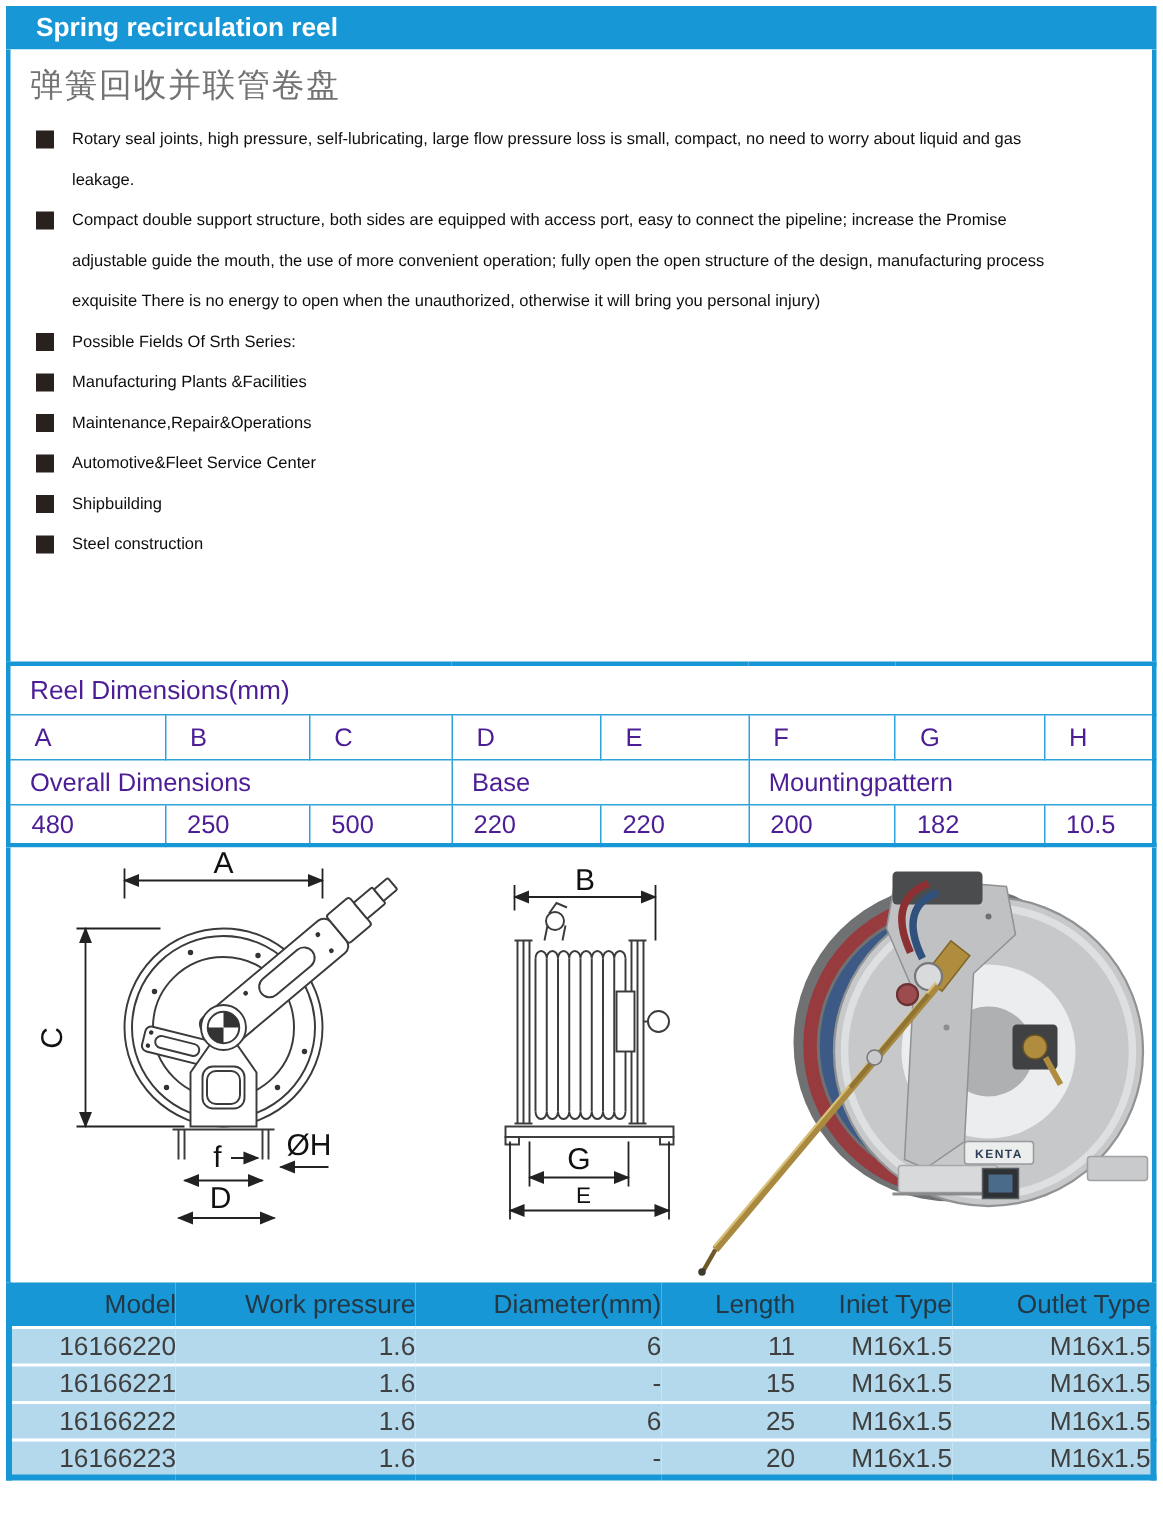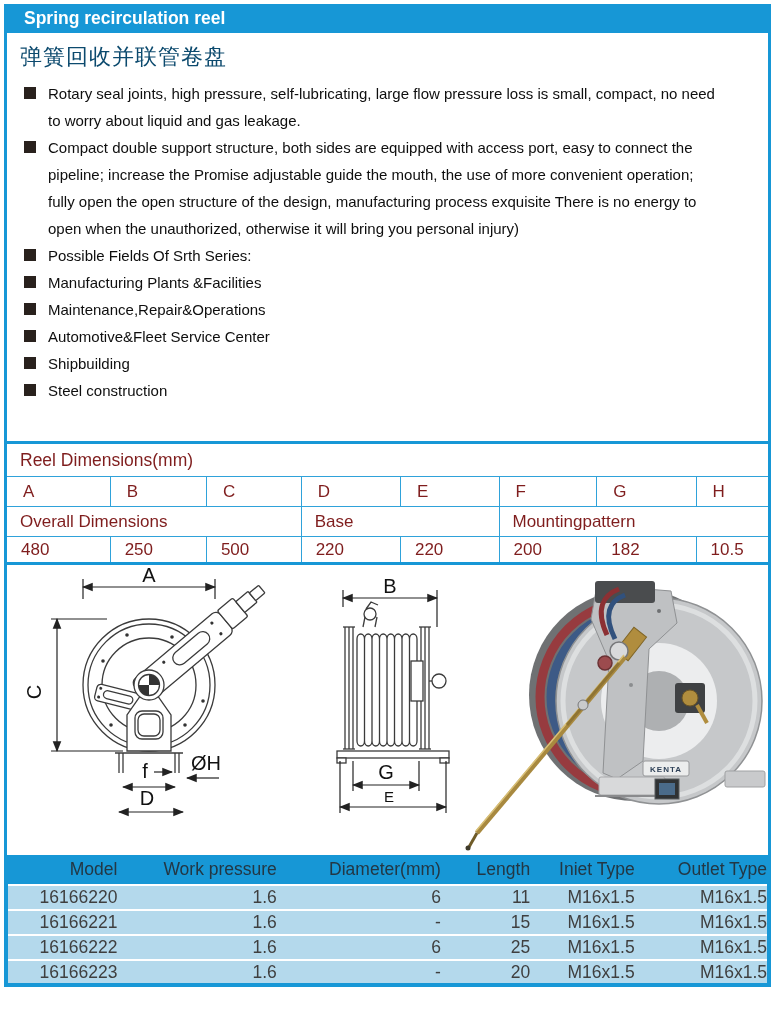--- a/index.html
+++ b/index.html
@@ -6,28 +6,28 @@
   html,body { background:#ffffff; }
   body { font-family:"Liberation Sans", sans-serif; }
   .page { position:relative; width:775px; height:1016px; background:#fff; padding:4px 4px 0 4px; overflow:hidden; }
 
   
   .title-bar { width:767px; height:29px; background:#1797d6; }
   .title-bar span { display:inline-block; padding-left:20px; line-height:29px; font-size:17.5px; font-weight:bold; color:#ffffff; }
 
   
   .features-box { width:767px; height:408px; border:3px solid #1797d6; border-top:none; border-bottom:none; background:#fff; }
-  .zh-title { font-size:22px; color:#0c4a6e; padding:9px 0 6px 13px; letter-spacing:1px; }
+  .zh-title { font-size:22px; color:#737373; padding:9px 0 6px 13px; letter-spacing:1px; }
   ul.features { list-style:none; margin:2px 48px 0 12px; }
-  ul.features li { position:relative; padding-left:29px; font-size:15px; line-height:27px; color:#0e0e0e; }
+  ul.features li { position:relative; padding-left:29px; font-size:11px; line-height:27px; color:#0e0e0e; }
   ul.features .sq { position:absolute; left:5px; top:7px; width:12px; height:12px; background:#29211d; }
 
   
   table.dims { width:767px; height:124px; border-collapse:collapse; table-layout:fixed; border:3px solid #1797d6; background:#fff; }
-  table.dims td { border:1.5px solid #2fa2da; font-size:17px; color:#7f1d1d; padding-left:16px; vertical-align:middle; }
+  table.dims td { border:1.5px solid #2fa2da; font-size:17px; color:#4c1d95; padding-left:16px; vertical-align:middle; }
   table.dims td.dims-title { font-size:17.5px; padding-left:13px; height:34px; }
   table.dims tr.letters td { height:30px; }
   table.dims tr.groups td { height:30px; padding-left:13px;margin-top:12px; }
   table.dims tr.vals td { height:27px; padding-left:14px; }
 
   
   .drawings-box { width:767px; height:290px; border:3px solid #1797d6; border-top:none; border-bottom:none; background:#fff; }
   .drawings-box svg { display:block; width:761px; height:288px; }
   .draw { stroke:#3b3b3b; stroke-width:1.3; fill:none; }
   .drawf { stroke:#3b3b3b; stroke-width:1.3; fill:#ffffff; }

